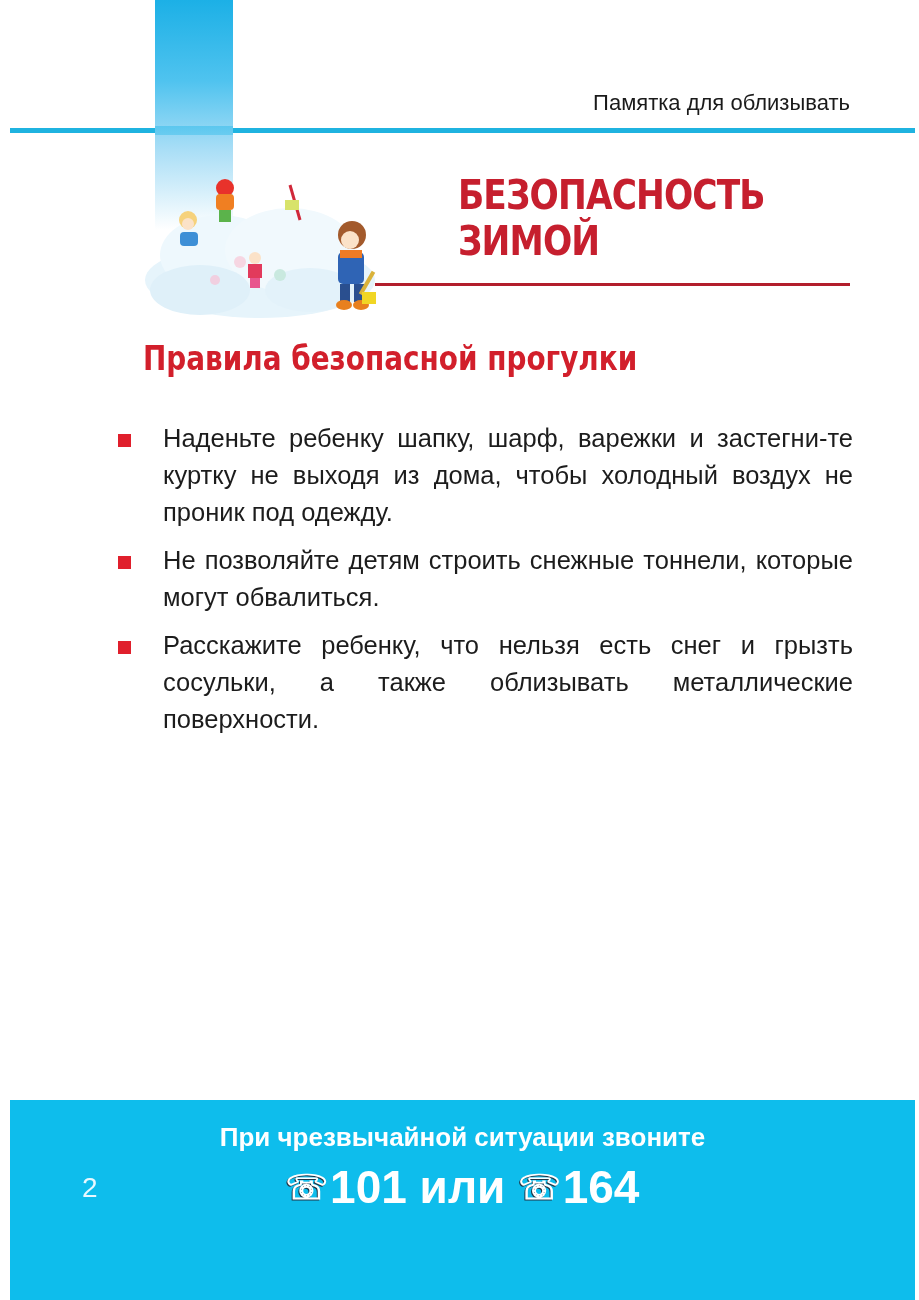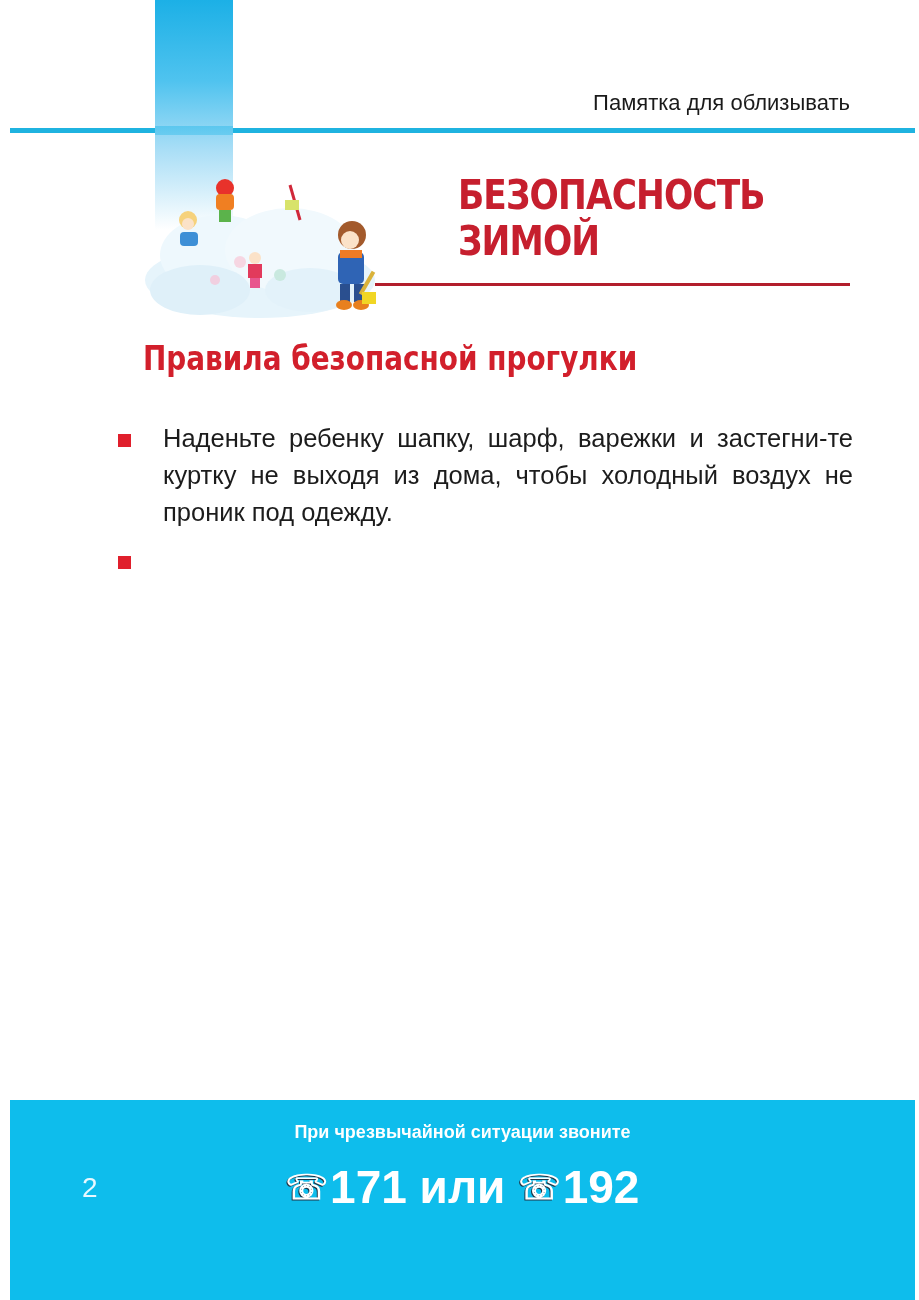--- a/index.html
+++ b/index.html
@@ -55,21 +55,21 @@
     .rule .bullet {
       position: absolute; left: 2px; top: 14px; width: 13px; height: 13px;
       background: #e01f2c;
     }
     .footer {
       position: absolute; left: 10px; top: 1100px; width: 905px; height: 200px;
       background: #0ebdec;
     }
     .footer-text {
       position: absolute; left: 0; right: 0; top: 22px; text-align: center;
-      font-weight: bold; font-size: 18px; color: #ffffff;
+      font-weight: bold; font-size: 26px; color: #ffffff;
     }
     .footer-numbers {
       position: absolute; left: 0; right: 0; top: 60px; text-align: center;
       font-weight: bold; font-size: 46px; color: #ffffff; white-space: nowrap;
     }
     .phone-icon {
       display: inline-block; font-size: 34px; color: #ffffff;
       text-shadow: -1px 1px 0 #234; vertical-align: 4px; margin-right: 2px;
     }
     .page-number {
@@ -132,24 +132,29 @@
 
 <div class="section-heading">Правила безопасной прогулки</div>
 
 <ul class="rules">
   <li class="rule">
     <span class="bullet"></span>
     <span>Наденьте ребенку шапку, шарф, варежки и застегни-те куртку не выходя из дома, чтобы холодный воздух не проник под одежду.</span>
   </li>
   <li class="rule">
     <span class="bullet"></span>
+    <span>Не позволяйте детям строить снежные тоннели, которые могут обвалиться.</span>
+  </li>
+  <li class="rule">
+    <span class="bullet"></span>
+    <span>Расскажите ребенку, что нельзя есть снег и грызть сосульки, а также облизывать металлические поверхности.</span>
   </li>
 </ul>
 
 <div class="footer">
   <div class="page-number">2</div>
   <div class="footer-text">При чрезвычайной ситуации звоните</div>
   <div class="footer-numbers">
-    <span class="phone-icon">☏</span><span>171</span>
+    <span class="phone-icon">☏</span><span>101</span>
     <span>или</span>
-    <span class="phone-icon">☏</span><span>192</span>
+    <span class="phone-icon">☏</span><span>164</span>
   </div>
 </div>
 
 </body></html>

